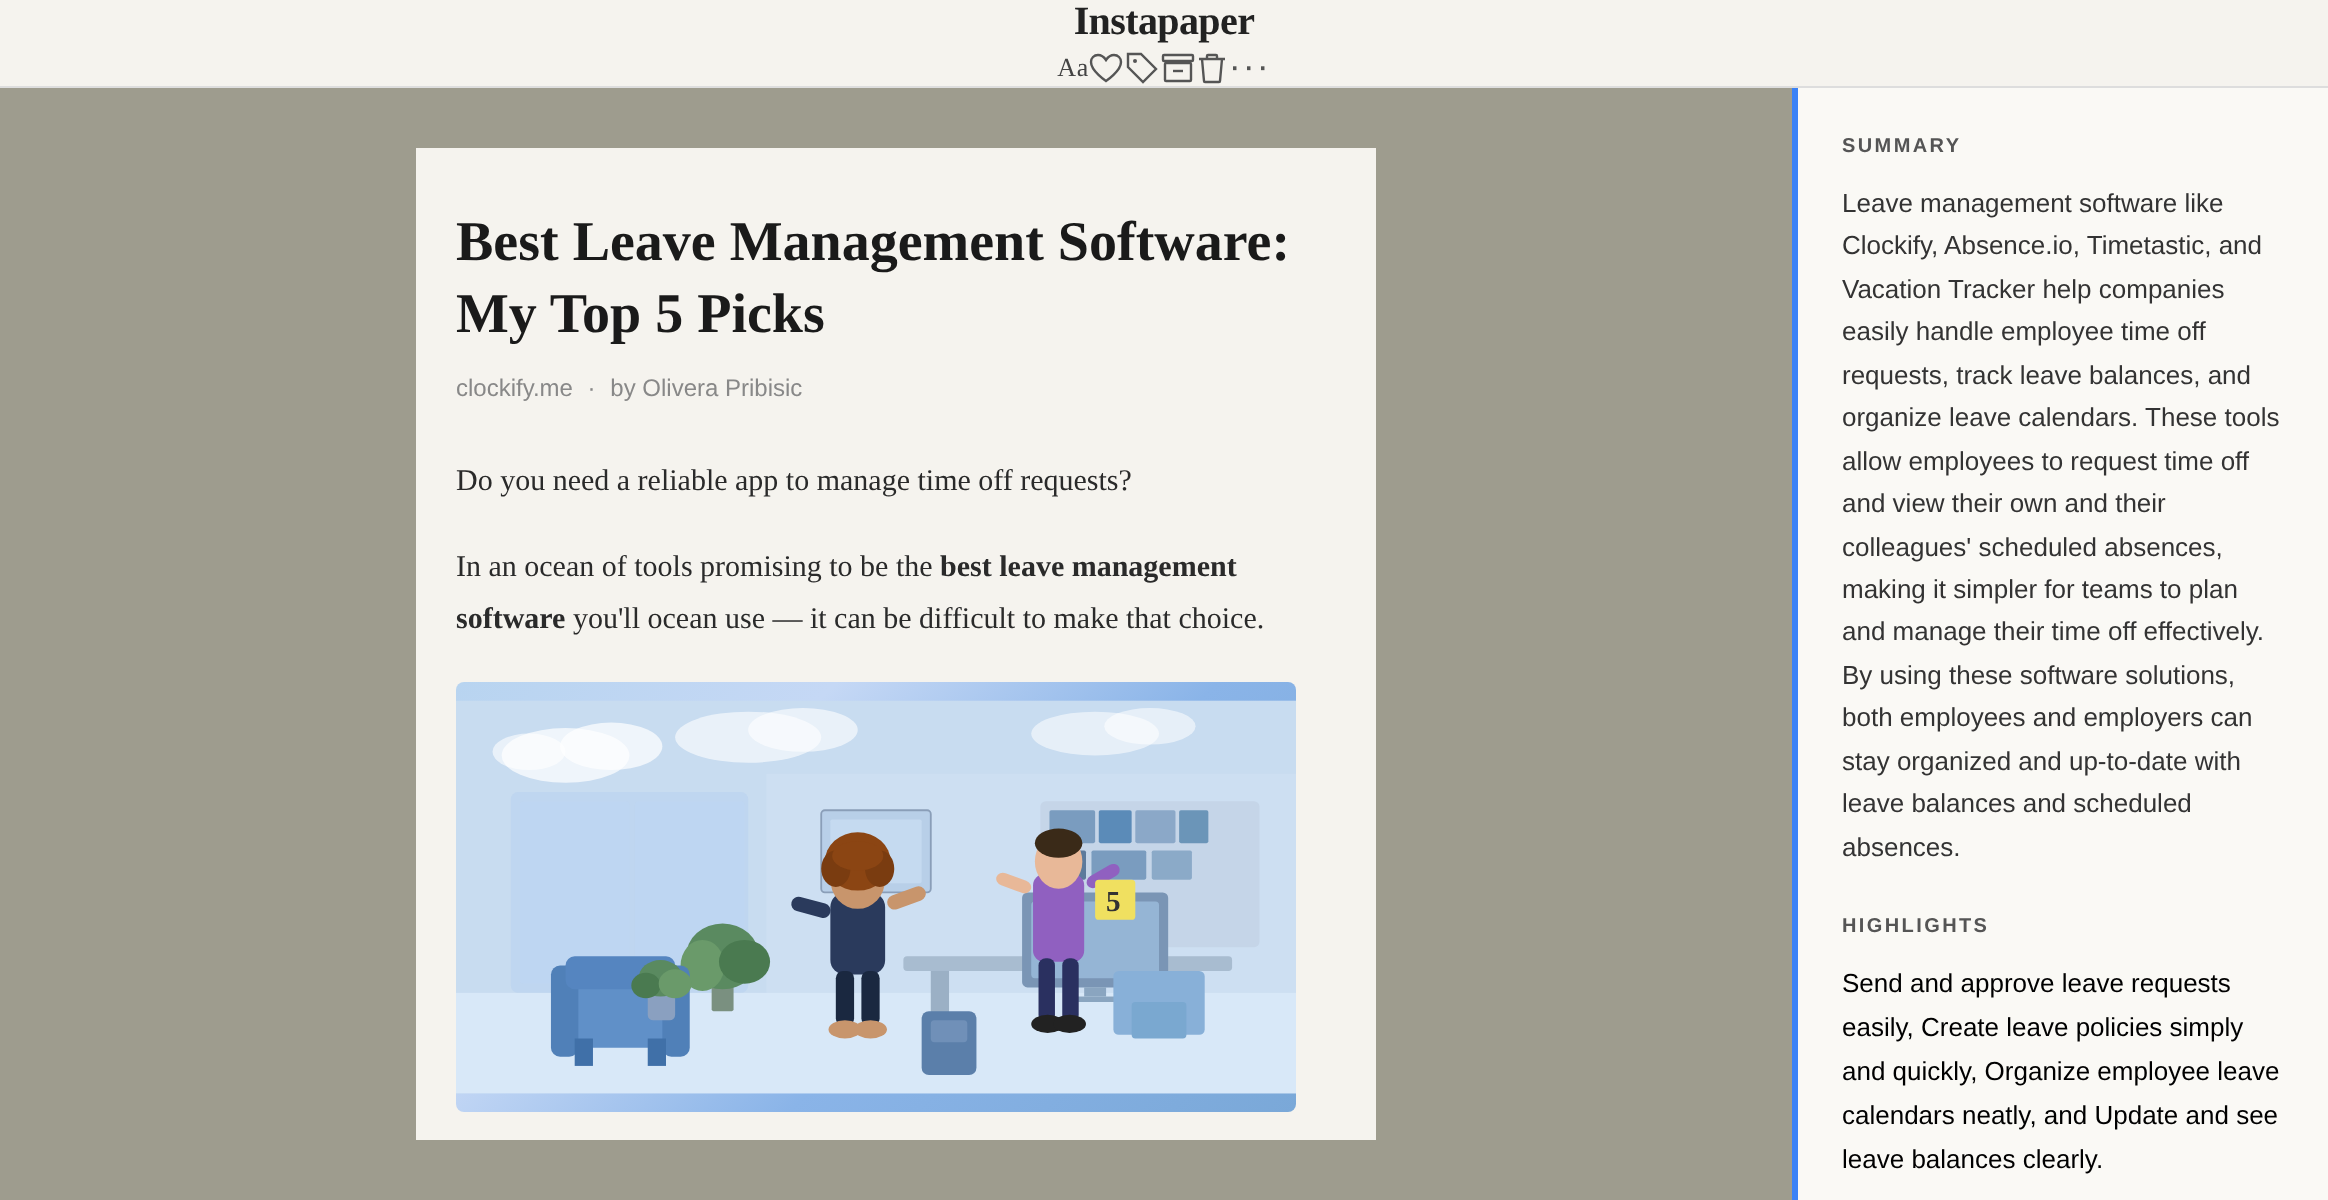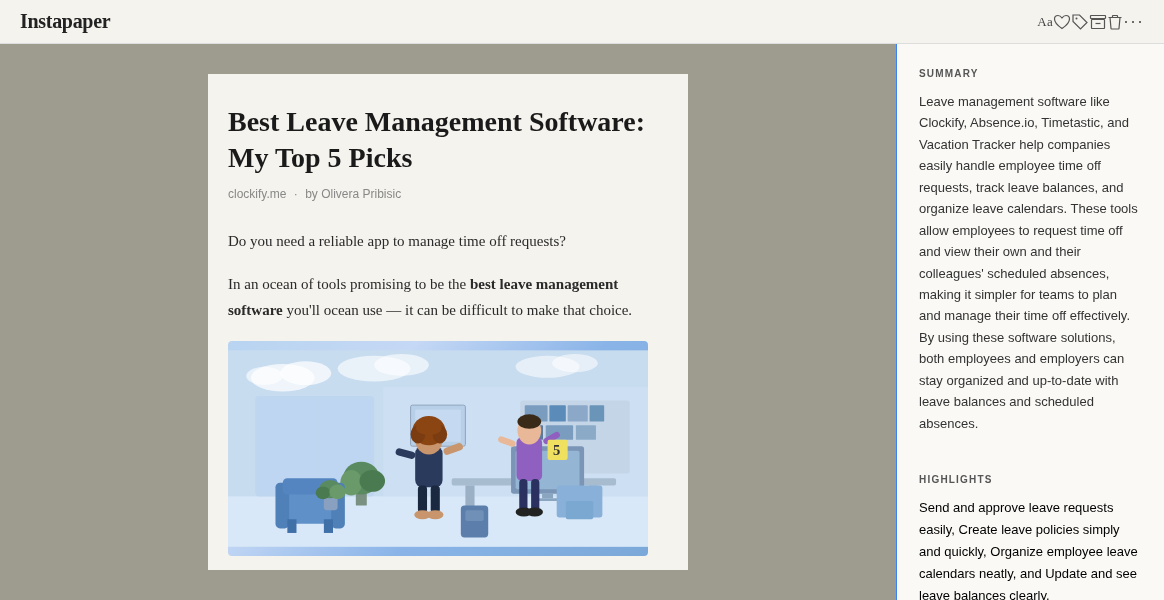--- a/index.html
+++ b/index.html
@@ -17,20 +17,21 @@
     
     .top-nav {
       background-color: #f5f3ee;
       border-bottom: 1px solid #ddd;
       height: 44px;
       display: flex;
       align-items: center;
       justify-content: space-between;
       padding: 0 20px;
       flex-shrink: 0;
+      flex-direction: column;
     }
 
     .logo {
       font-family: Georgia, serif;
       font-size: 20px;
       font-weight: bold;
       color: #222;
       letter-spacing: -0.3px;
     }
 
@@ -131,42 +132,42 @@
     
     .article-image svg {
       width: 100%;
       height: 100%;
     }
 
     
     .sidebar {
       width: 268px;
       background-color: #faf9f5;
-      border-left: 1px solid #3b82f6;
+      border-left: 3px solid #3b82f6;
       padding: 24px 22px;
       overflow-y: auto;
       flex-shrink: 0;
     }
 
     .sidebar-section-title {
       font-family: Arial, Helvetica, sans-serif;
       font-size: 10px;
       font-weight: bold;
       letter-spacing: 1.2px;
       color: #555;
       text-transform: uppercase;
       margin-bottom: 12px;
     }
 
     .sidebar-summary-text {
       font-family: Arial, Helvetica, sans-serif;
       font-size: 13px;
       color: #333;
       line-height: 1.65;
-      margin-bottom: 40px;
+      margin-bottom: 24px;
     }
 
     .highlights-section {
       margin-top: 4px;
     }
 
     .highlights-title {
       font-family: Arial, Helvetica, sans-serif;
       font-size: 10px;
       font-weight: bold;

